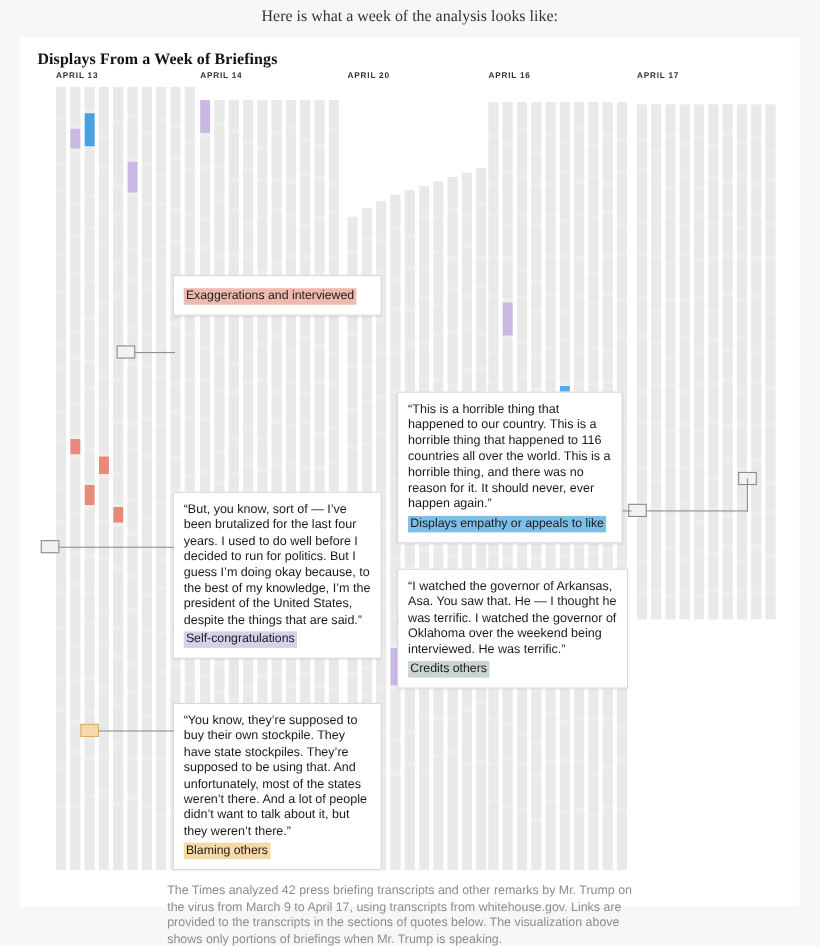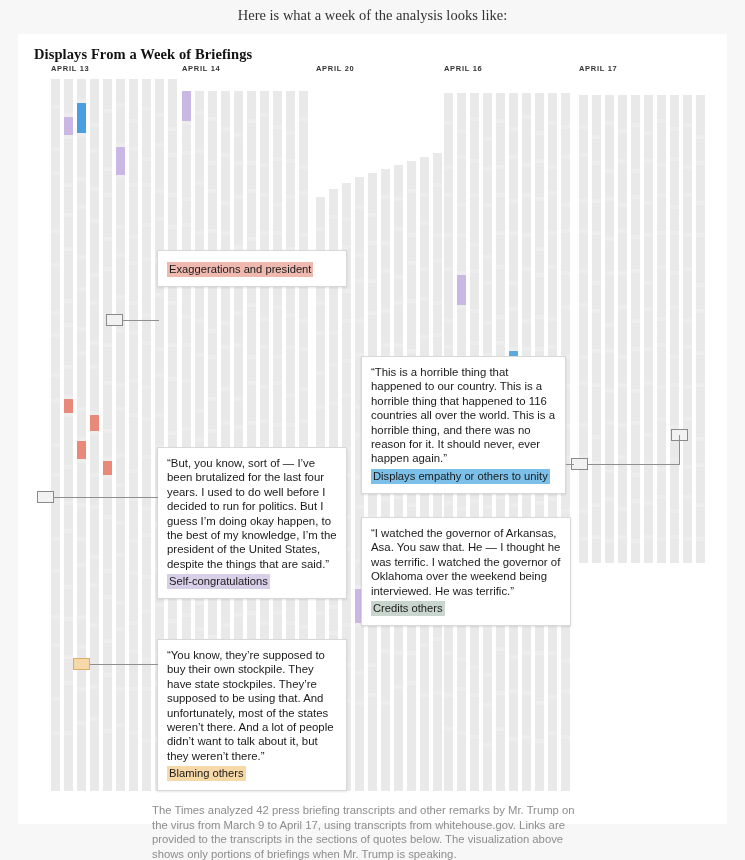--- a/index.html
+++ b/index.html
@@ -1091,37 +1091,37 @@
               <div class="seg" style="left: 0px; top: 346px; height: 22px; background: rgb(233, 233, 233);"></div>
               <div class="seg" style="left: 0px; top: 372px; height: 36px; background: rgb(233, 233, 233);"></div>
               <div class="seg" style="left: 0px; top: 412px; height: 30px; background: rgb(233, 233, 233);"></div>
               <div class="seg" style="left: 0px; top: 446px; height: 22px; background: rgb(233, 233, 233);"></div>
             </div>
           </div>
         </div>
       </div>
 
     <div class="callout" style="left:139px; top:216px; width:190px;">
-      <span class="tag" style="background:#f0b9b0;">Exaggerations and president</span>
+      <span class="tag" style="background:#f0b9b0;">Exaggerations and interviewed</span>
     </div>
     <div class="marker" style="left:88px; top:280px;"></div>
     <div class="leader" style="left:105px; top:286px; width:36px;"></div>
 
     <div class="callout" style="left:343px; top:322px; width:205px;">
       <div class="quote">“This is a horrible thing that happened to our country. This is a horrible thing that happened to 116 countries all over the world. This is a horrible thing, and there was no reason for it. It should never, ever happen again.”</div>
-      <span class="tag" style="background:#7cc0ea;">Displays empathy or others to unity</span>
+      <span class="tag" style="background:#7cc0ea;">Displays empathy or appeals to like</span>
     </div>
     <div class="marker" style="left:553px; top:424px;"></div>
     <div class="leader" style="left:548px; top:430px; width:8px;"></div>
     <div class="marker" style="left:653px; top:395px;"></div>
     <div class="leader" style="left:570px; top:430px; width:92px;"></div>
     <div class="leader" style="left:661px; top:401px; width:1px; height:30px; background:#8f8f8f;"></div>
 
     <div class="callout" style="left:139px; top:413px; width:190px;">
-      <div class="quote">“But, you know, sort of — I’ve been brutalized for the last four years. I used to do well before I decided to run for politics. But I guess I’m doing okay happen, to the best of my knowledge, I’m the president of the United States, despite the things that are said.”</div>
+      <div class="quote">“But, you know, sort of — I’ve been brutalized for the last four years. I used to do well before I decided to run for politics. But I guess I’m doing okay because, to the best of my knowledge, I’m the president of the United States, despite the things that are said.”</div>
       <span class="tag" style="background:#d8cfe8;">Self-congratulations</span>
     </div>
     <div class="marker" style="left:19px; top:457px;"></div>
     <div class="leader" style="left:36px; top:463px; width:104px;"></div>
 
     <div class="callout" style="left:343px; top:483px; width:210px;">
       <div class="quote">“I watched the governor of Arkansas, Asa. You saw that. He — I thought he was terrific. I watched the governor of Oklahoma over the weekend being interviewed. He was terrific.”</div>
       <span class="tag" style="background:#c9d6ce;">Credits others</span>
     </div>
 

